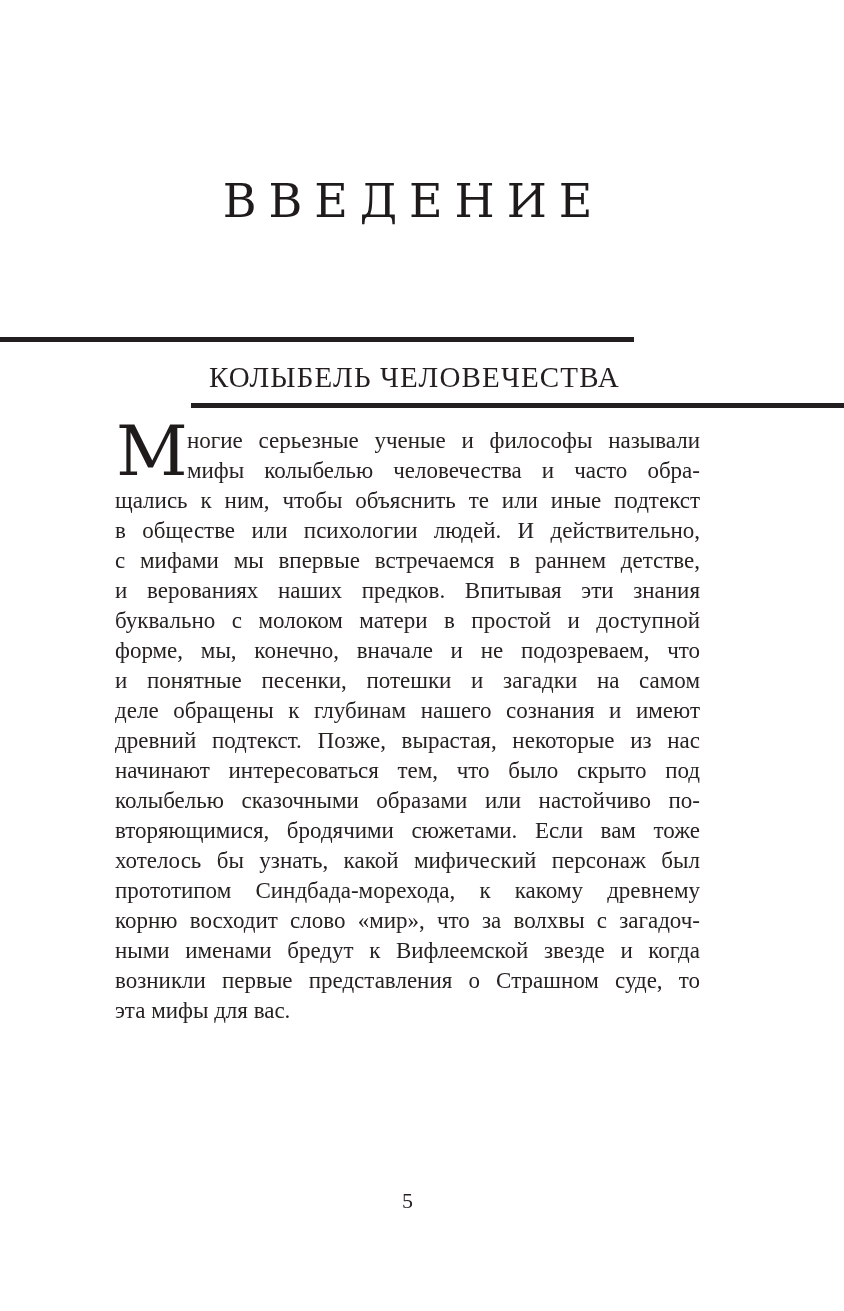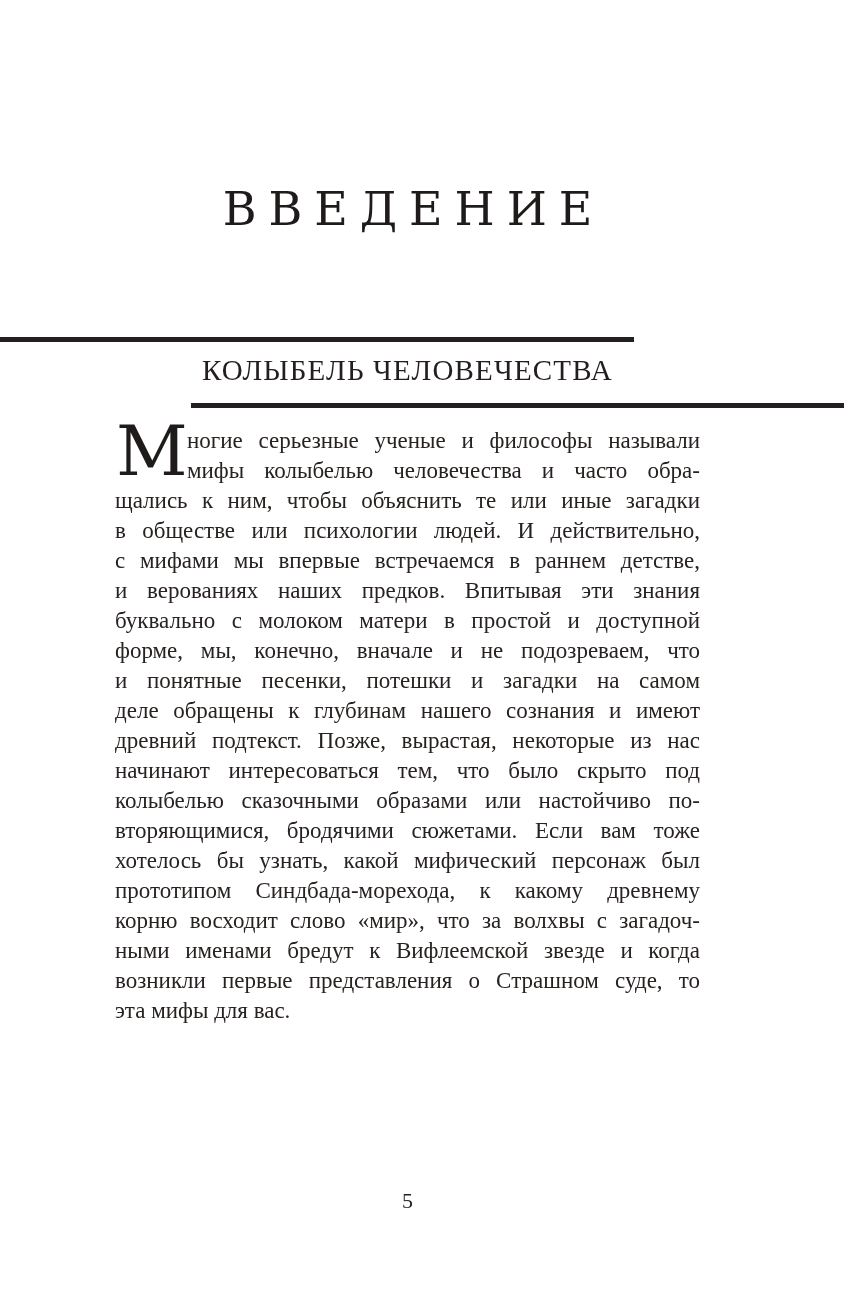--- a/index.html
+++ b/index.html
@@ -10,21 +10,21 @@
   .page {
     position: relative;
     width: 844px;
     height: 1311px;
     background: #ffffff;
     overflow: hidden;
     color: #272220;
   }
   .title {
     position: absolute;
-    top: 182px;
+    top: 174px;
     left: 115px;
     width: 585px;
     margin: 0;
     text-align: center;
     font-family: "DejaVu Serif", serif;
     font-weight: normal;
     font-size: 46px;
     line-height: 1.2;
     letter-spacing: 0.26em;
     padding-left: 0.26em;
@@ -44,21 +44,21 @@
   .rule-bottom {
     top: 403px;
     left: 191px;
     width: 653px;
   }
   .heading {
     position: absolute;
     top: 353px;
     left: 115px;
     width: 585px;
-    margin: 0;
+    margin: 7px;
     text-align: center;
     font-family: "Liberation Serif", serif;
     font-weight: normal;
     font-size: 29px;
     line-height: 1.2;
     letter-spacing: 0.04em;
     color: #241f1e;
   }
   .body-text {
     position: absolute;
@@ -111,21 +111,21 @@
   <div class="rule rule-top"></div>
 
   <h2 class="heading">КОЛЫБЕЛЬ ЧЕЛОВЕЧЕСТВА</h2>
 
   <div class="rule rule-bottom"></div>
 
   <div class="body-text">
     <span class="dropcap">М</span>
   <div class="body-line after-dropcap">ногие серьезные ученые и философы называли</div>
       <div class="body-line after-dropcap">мифы колыбелью человечества и часто обра-</div>
-      <div class="body-line">щались к ним, чтобы объяснить те или иные загадки</div>
+      <div class="body-line">щались к ним, чтобы объяснить те или иные подтекст</div>
       <div class="body-line">в обществе или психологии людей. И действительно,</div>
       <div class="body-line">с мифами мы впервые встречаемся в раннем детстве,</div>
       <div class="body-line">и верованиях наших предков. Впитывая эти знания</div>
       <div class="body-line">буквально с молоком матери в простой и доступной</div>
       <div class="body-line">форме, мы, конечно, вначале и не подозреваем, что</div>
       <div class="body-line">и понятные песенки, потешки и загадки на самом</div>
       <div class="body-line">деле обращены к глубинам нашего сознания и имеют</div>
       <div class="body-line">древний подтекст. Позже, вырастая, некоторые из нас</div>
       <div class="body-line">начинают интересоваться тем, что было скрыто под</div>
       <div class="body-line">колыбелью сказочными образами или настойчиво по-</div>

